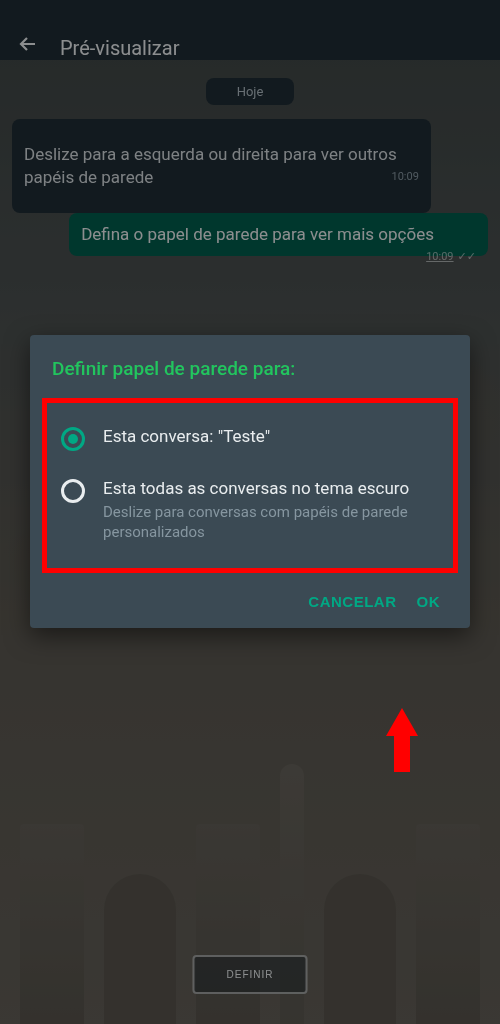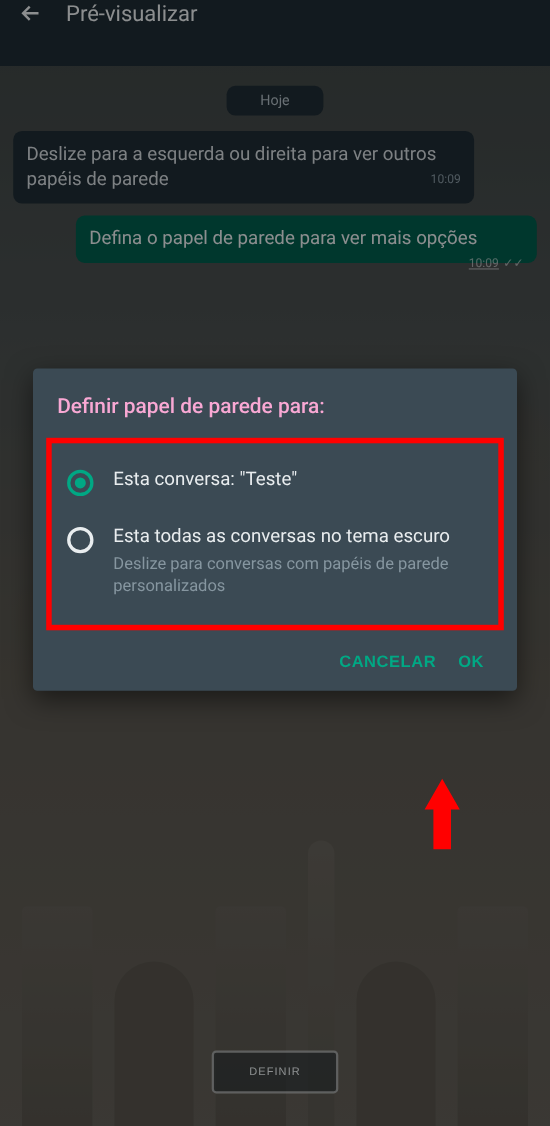--- a/index.html
+++ b/index.html
@@ -59,21 +59,21 @@
       background: rgba(0,0,0,0.55);
     }
     .header {
       position: absolute;
       top: 0;
       left: 0;
       right: 0;
       height: 60px;
       background: #1f2c34;
       display: flex;
-      align-items: flex-start;
+      align-items: flex-end;
       padding: 0 16px;
       gap: 20px;
       z-index: 5;
     }
     .back-arrow {
       color: #e9edef;
       cursor: pointer;
     }
     .header-title {
       color: #e9edef;
@@ -95,26 +95,26 @@
       font-size: 13px;
       padding: 6px 31px;
       border-radius: 8px;
       display: inline-block;
       margin: 8px auto 14px;
     }
     .date-wrap { text-align: center; }
     .msg-in {
       background: #1f2c34;
       color: #d1d7db;
-      padding: 10px 12px;
+      padding: 24px 12px;
       border-radius: 8px;
       max-width: 88%;
       font-size: 17px;
       line-height: 1.35;
-      margin-bottom: 11px;
+      margin-bottom: 0;
       position: relative;
     }
     .msg-out {
       background: #005c4b;
       color: #e9edef;
       padding: 10px 12px;
       border-radius: 8px;
       max-width: 88%;
       font-size: 17px;
       line-height: 1.35;
@@ -160,21 +160,21 @@
       top: 335px;
       left: 30px;
       right: 30px;
       background: #3b4a54;
       border-radius: 4px;
       padding: 22px 22px 12px;
       z-index: 11;
       box-shadow: 0 8px 24px rgba(0,0,0,0.5);
     }
     .dialog-title {
-      color: #f9a8d4;
+      color: #22c55e;
       font-size: 19px;
       font-weight: 500;
       margin-bottom: 18px;
     }
     .options-highlight {
       border: 5px solid #ff0000;
       padding: 14px 10px 18px;
       margin: 0 -10px 8px;
     }
     .radio-row {

